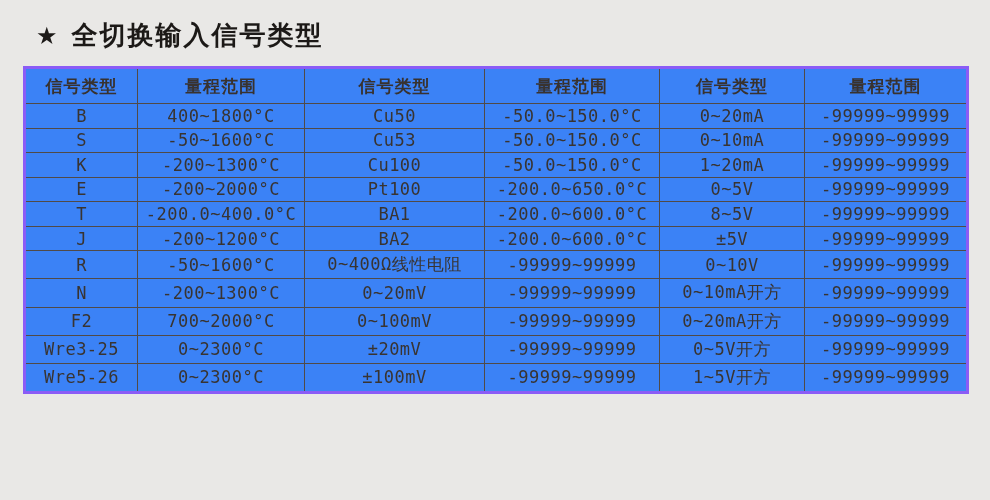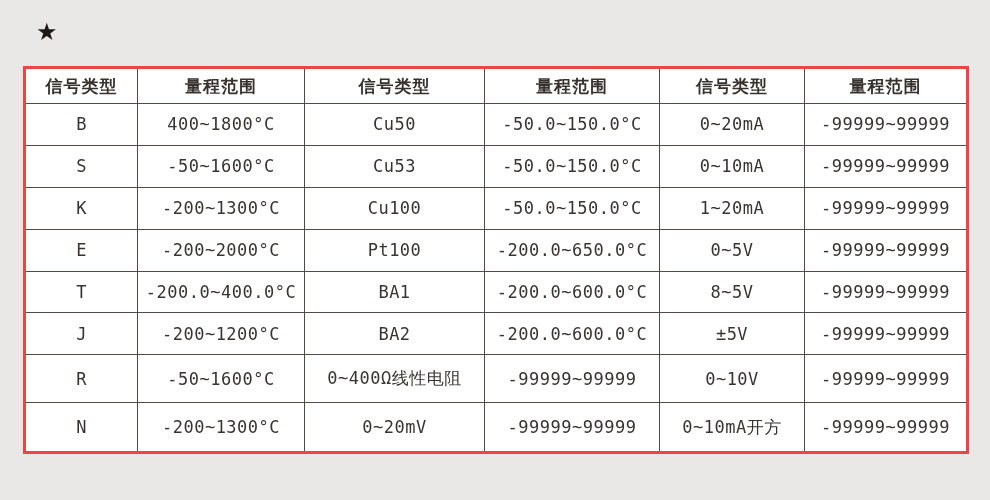--- a/index.html
+++ b/index.html
@@ -29,25 +29,25 @@
   }
   .title-row .star {
     font-size: 24px;
     letter-spacing: 0;
   }
   table.signal-table {
     position: absolute;
     left: 23px;
     top: 66px;
     width: 943px;
-    height: 388px;
+    height: 328px;
     border-collapse: collapse;
     table-layout: fixed;
-    background: #ffffff;
-    border: 3px solid #ef4444;
+    background: #3b82f6;
+    border: 3px solid #8b5cf6;
   }
   .signal-table th,
   .signal-table td {
     border: 1.6px solid #514a47;
     text-align: center;
     vertical-align: middle;
     padding: 0;
     overflow: hidden;
     white-space: nowrap;
   }
@@ -65,20 +65,21 @@
     font-weight: 500;
     letter-spacing: 0.5px;
     font-family: "DejaVu Sans Mono", "DejaVu Sans", monospace;
   }
 </style>
 </head>
 <body>
 
 <div class="title-row">
   <span class="star">★</span>
+  <span>全切换输入信号类型</span>
 </div>
 
 <table class="signal-table">
   <colgroup>
     <col style="width:113px">
     <col style="width:167px">
     <col style="width:180px">
     <col style="width:175px">
     <col style="width:145px">
     <col style="width:163px">
@@ -151,14 +152,38 @@
         <td>-99999~99999</td>
       </tr>
       <tr>
         <td>N</td>
         <td>-200~1300°C</td>
         <td>0~20mV</td>
         <td>-99999~99999</td>
         <td>0~10mA开方</td>
         <td>-99999~99999</td>
       </tr>
+      <tr>
+        <td>F2</td>
+        <td>700~2000°C</td>
+        <td>0~100mV</td>
+        <td>-99999~99999</td>
+        <td>0~20mA开方</td>
+        <td>-99999~99999</td>
+      </tr>
+      <tr>
+        <td>Wre3-25</td>
+        <td>0~2300°C</td>
+        <td>±20mV</td>
+        <td>-99999~99999</td>
+        <td>0~5V开方</td>
+        <td>-99999~99999</td>
+      </tr>
+      <tr>
+        <td>Wre5-26</td>
+        <td>0~2300°C</td>
+        <td>±100mV</td>
+        <td>-99999~99999</td>
+        <td>1~5V开方</td>
+        <td>-99999~99999</td>
+      </tr>
     </tbody>
 </table>
 
 </body></html>

